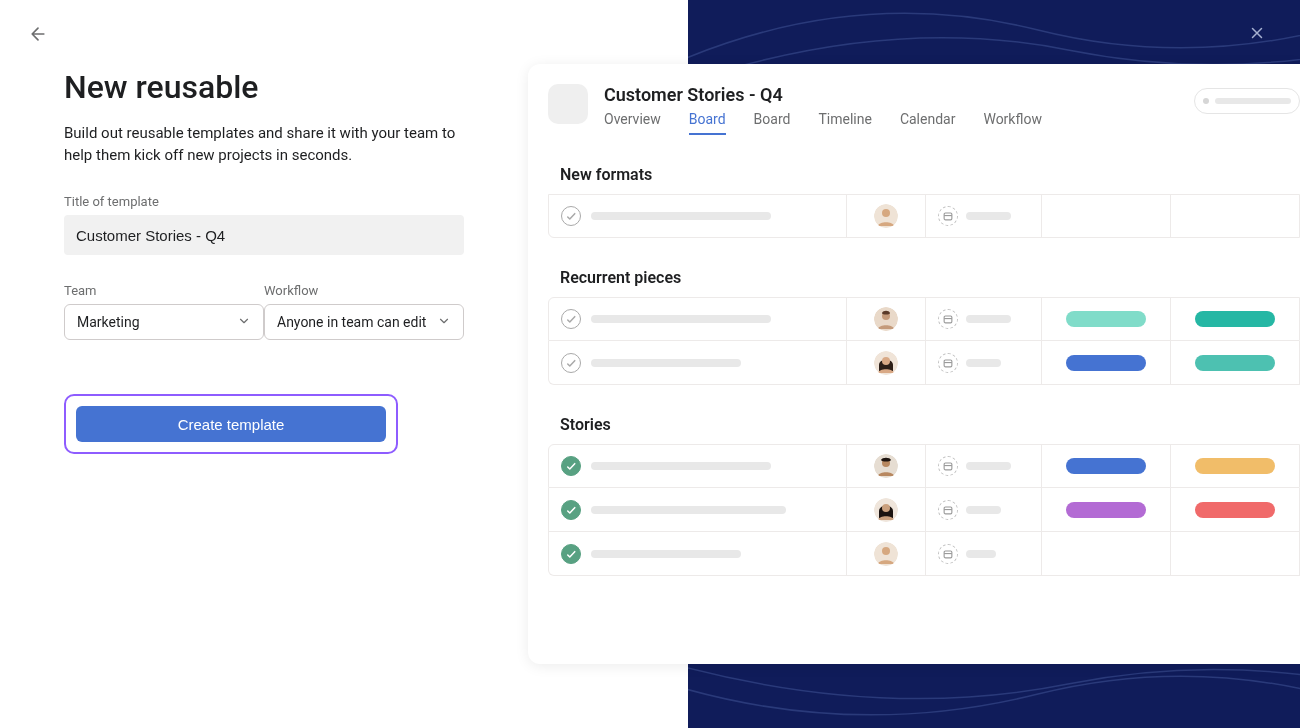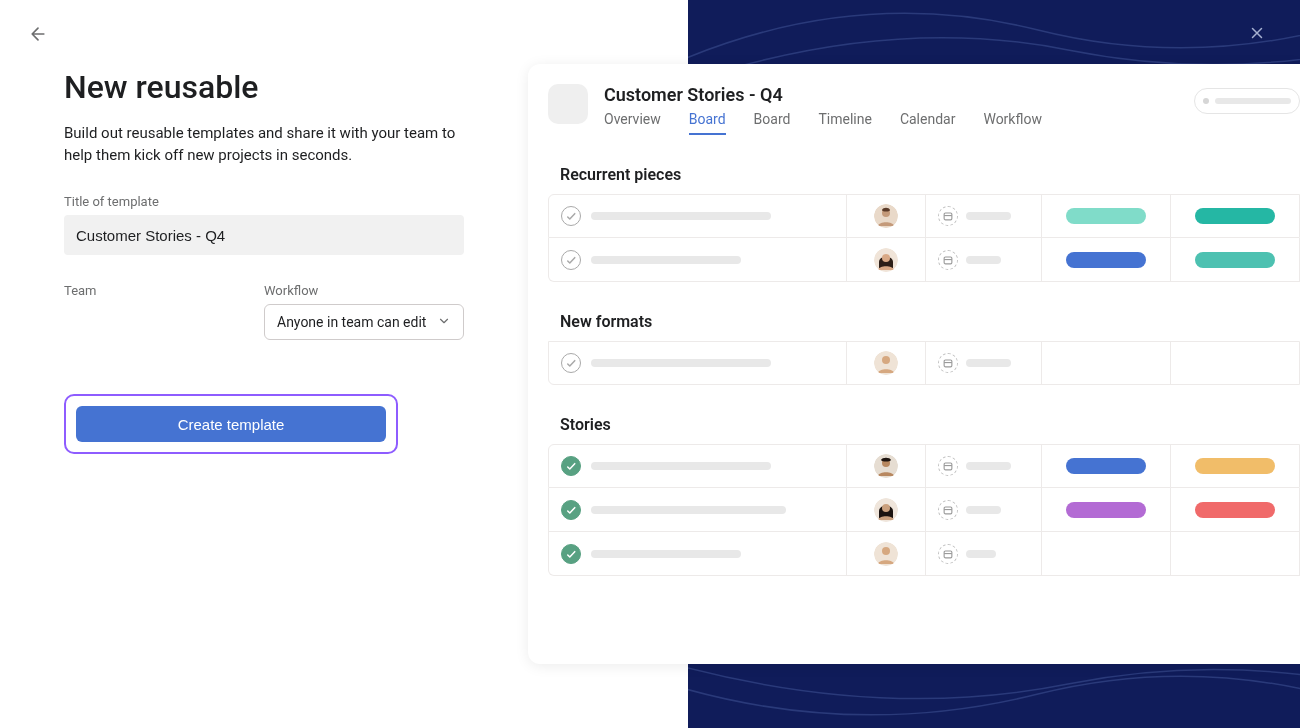--- a/index.html
+++ b/index.html
@@ -90,20 +90,26 @@
 
   <h1 class="page-title">New reusable</h1>
   <p class="page-desc">Build out reusable templates and share it with your team to help them kick off new projects in seconds.</p>
 
   <div class="field-label">Title of template</div>
   <input class="title-input" value="Customer Stories - Q4" style="">
 
   <div class="row">
     <div class="col">
       <div class="field-label">Team</div>
+      <div class="select">
+        <span>Marketing</span>
+        <span class="chev"><svg width="14" height="14" viewBox="0 0 24 24" fill="none" stroke="currentColor" stroke-width="2" stroke-linecap="round" stroke-linejoin="round">
+              <path d="m6 9 6 6 6-6"></path>
+            </svg></span>
+      </div>
     </div>
     <div class="col">
       <div class="field-label">Workflow</div>
       <div class="select">
         <span>Anyone in team can edit</span>
         <span class="chev"><svg width="14" height="14" viewBox="0 0 24 24" fill="none" stroke="currentColor" stroke-width="2" stroke-linecap="round" stroke-linejoin="round">
               <path d="m6 9 6 6 6-6"></path>
             </svg></span>
       </div>
     </div>
@@ -129,33 +135,63 @@
         </div>
     </div>
   </div>
   <div class="share-pill">
     <span class="dot"></span>
       <span class="bar"></span>
   </div>
 
   <div id="sections">
       <div class="section">
-        <h3>Recurrent pieces</h3>
+        <h3>New formats</h3>
         <div class="row-item">
           <div class="cell c-name">
             <span class="check">
               <svg width="14" height="14" viewBox="0 0 15 15" stroke="#a9a9a9">
                 <use href="#tick"></use>
               </svg>
             </span>
             <span class="skel" style="width: 180px;"></span>
           </div>
           <div class="cell c-assign">
             <span class="avatar">
               <svg width="24" height="24" viewBox="0 0 24 24">
+                <use href="#ava-m2"></use>
+              </svg>
+            </span>
+          </div>
+          <div class="cell c-date">
+            <span class="date-icon">
+              <svg width="12" height="12" viewBox="0 0 14 14" stroke="#9a9a9a">
+                <use href="#cal"></use>
+              </svg>
+            </span>
+            <span class="skel" style="width: 45px;"></span>
+          </div>
+          <div class="cell c-tag"></div>
+          <div class="cell c-tag" style="border-left: 1px solid rgb(237, 234, 233);"></div>
+        </div>
+      </div>
+      <div class="section">
+        <h3>Recurrent pieces</h3>
+        <div class="row-item">
+          <div class="cell c-name">
+            <span class="check">
+              <svg width="14" height="14" viewBox="0 0 15 15" stroke="#a9a9a9">
+                <use href="#tick"></use>
+              </svg>
+            </span>
+            <span class="skel" style="width: 180px;"></span>
+          </div>
+          <div class="cell c-assign">
+            <span class="avatar">
+              <svg width="24" height="24" viewBox="0 0 24 24">
                 <use href="#ava-m1"></use>
               </svg>
             </span>
           </div>
           <div class="cell c-date">
             <span class="date-icon">
               <svg width="12" height="12" viewBox="0 0 14 14" stroke="#9a9a9a">
                 <use href="#cal"></use>
               </svg>
             </span>
@@ -191,50 +227,20 @@
               </svg>
             </span>
             <span class="skel" style="width: 35px;"></span>
           </div>
           <div class="cell c-tag">
             <span class="pill" style="background: rgb(69, 115, 210);"></span>
           </div>
           <div class="cell c-tag" style="border-left: 1px solid rgb(237, 234, 233);">
             <span class="pill" style="background: rgb(77, 193, 177);"></span>
           </div>
-        </div>
-      </div>
-      <div class="section">
-        <h3>New formats</h3>
-        <div class="row-item">
-          <div class="cell c-name">
-            <span class="check">
-              <svg width="14" height="14" viewBox="0 0 15 15" stroke="#a9a9a9">
-                <use href="#tick"></use>
-              </svg>
-            </span>
-            <span class="skel" style="width: 180px;"></span>
-          </div>
-          <div class="cell c-assign">
-            <span class="avatar">
-              <svg width="24" height="24" viewBox="0 0 24 24">
-                <use href="#ava-m2"></use>
-              </svg>
-            </span>
-          </div>
-          <div class="cell c-date">
-            <span class="date-icon">
-              <svg width="12" height="12" viewBox="0 0 14 14" stroke="#9a9a9a">
-                <use href="#cal"></use>
-              </svg>
-            </span>
-            <span class="skel" style="width: 45px;"></span>
-          </div>
-          <div class="cell c-tag"></div>
-          <div class="cell c-tag" style="border-left: 1px solid rgb(237, 234, 233);"></div>
         </div>
       </div>
       <div class="section">
         <h3>Stories</h3>
         <div class="row-item">
           <div class="cell c-name">
             <span class="check done">
               <svg width="14" height="14" viewBox="0 0 15 15" stroke="#fff">
                 <use href="#tick"></use>
               </svg>

